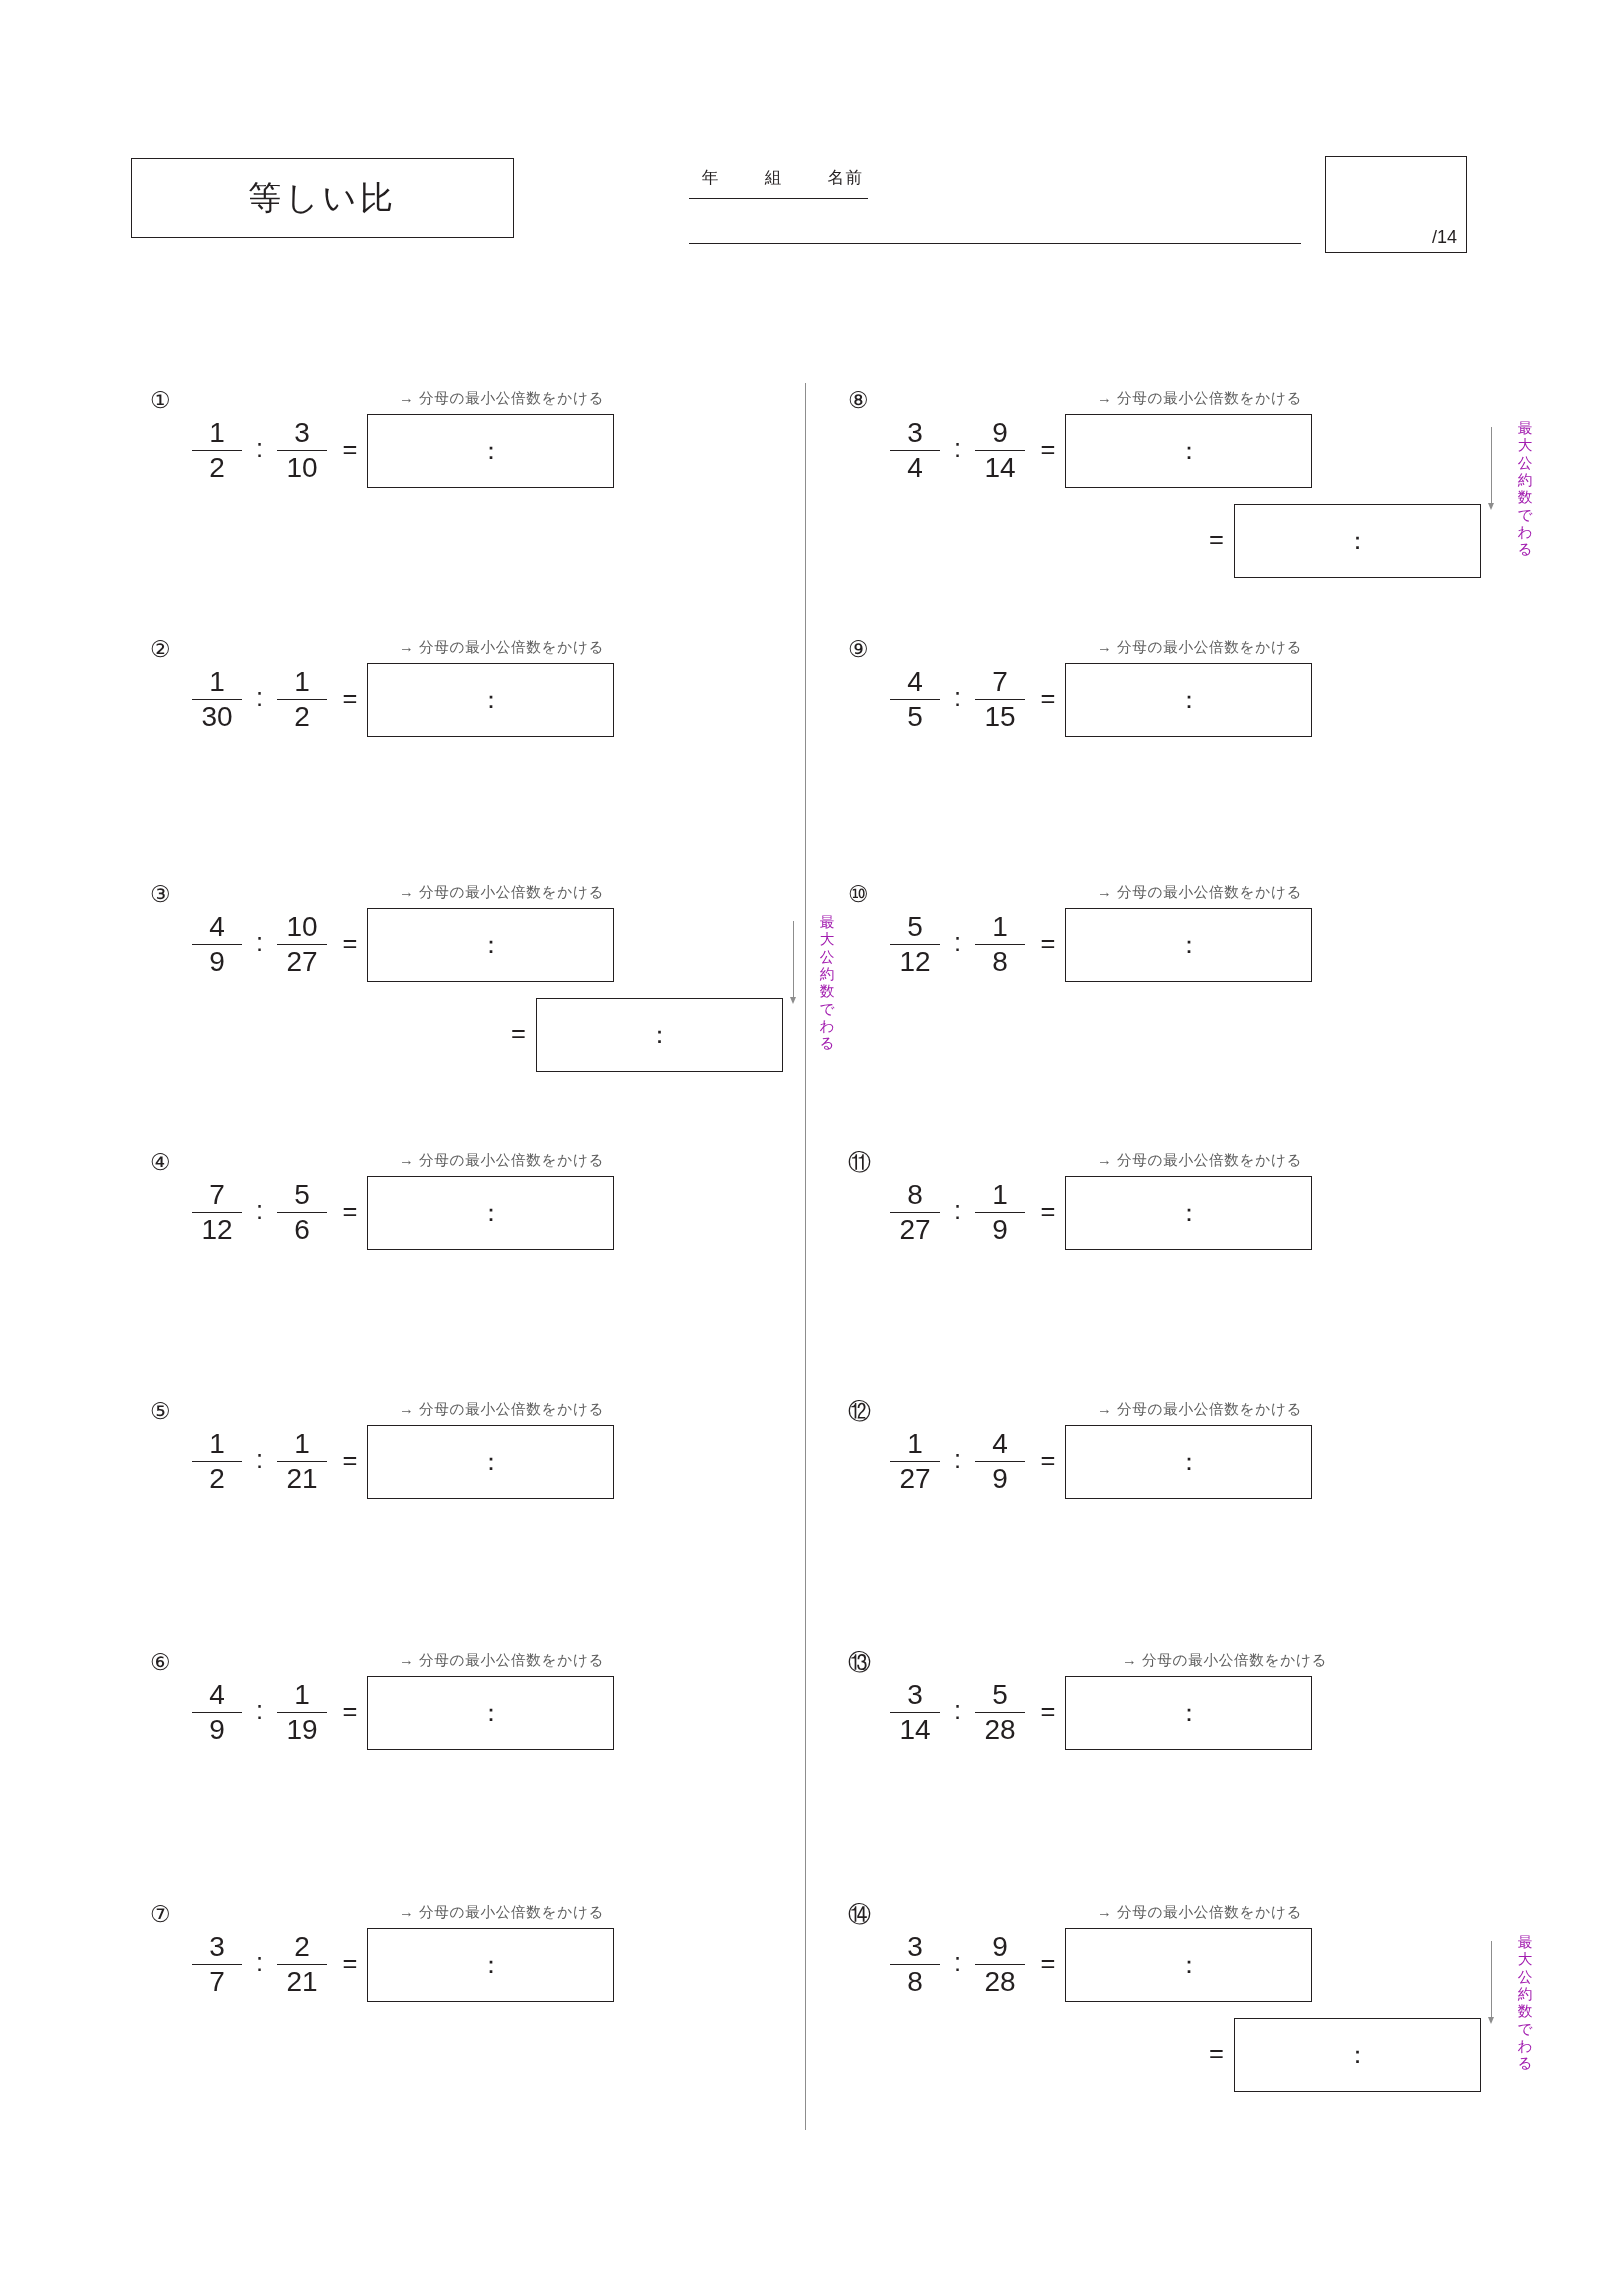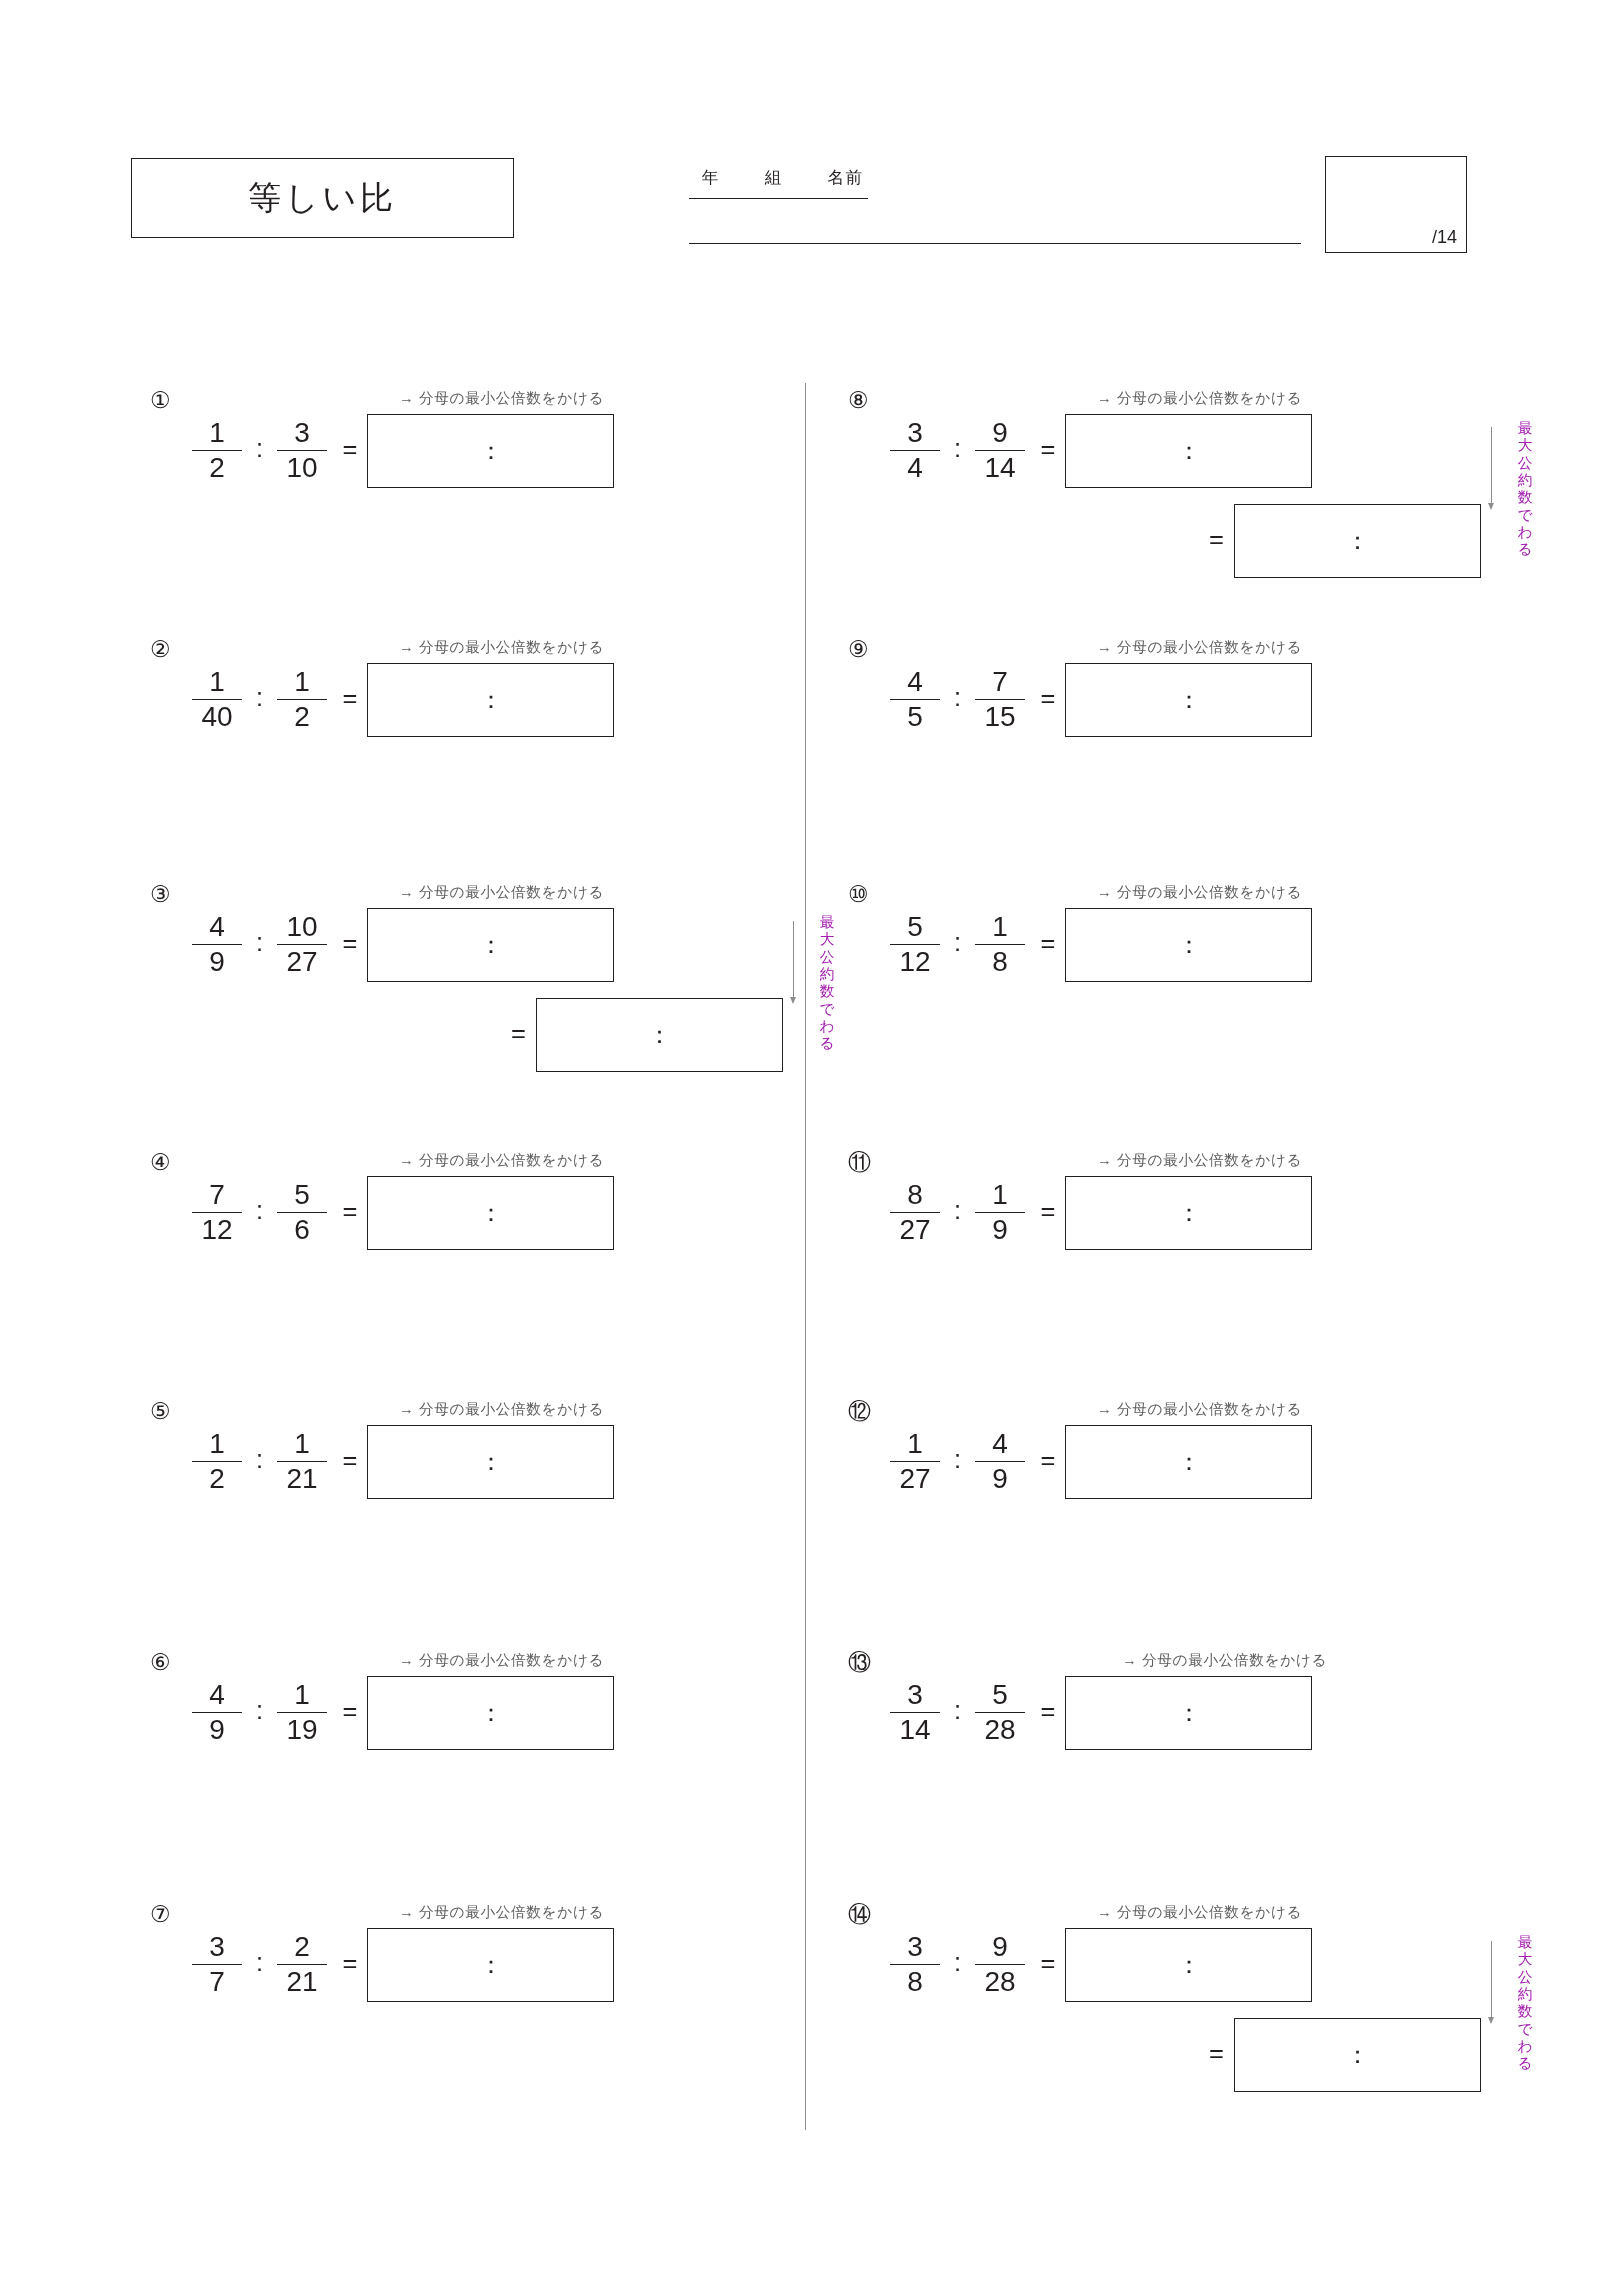--- a/index.html
+++ b/index.html
@@ -261,21 +261,21 @@
           </div>
         </div>
       </div>
       <div class="prob" style="left: 150px; top: 638px;">
         <div class="num">②</div>
         <div class="hint" style="left: 249px; top: 0px;">→ 分母の最小公倍数をかける</div>
         <div class="expr">
           <div class="frac">
             <div class="nume">1</div>
             <div class="bar"></div>
-            <div class="deno">40</div>
+            <div class="deno">30</div>
           </div>
           <span class="colon">:</span>
           <div class="frac">
             <div class="nume">1</div>
             <div class="bar"></div>
             <div class="deno">2</div>
           </div>
           <span class="eq">=</span>
           <div class="ansbox">
             <span class="dots">：</span>

